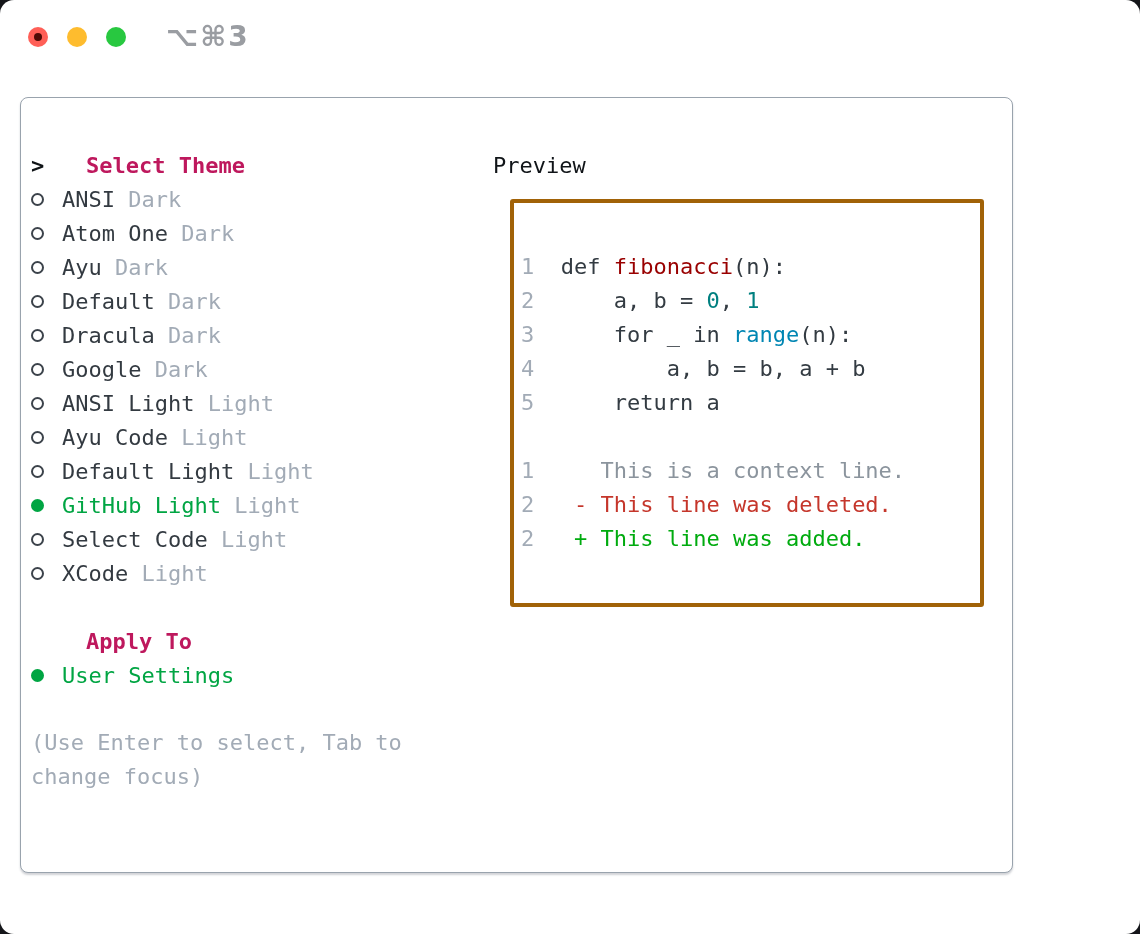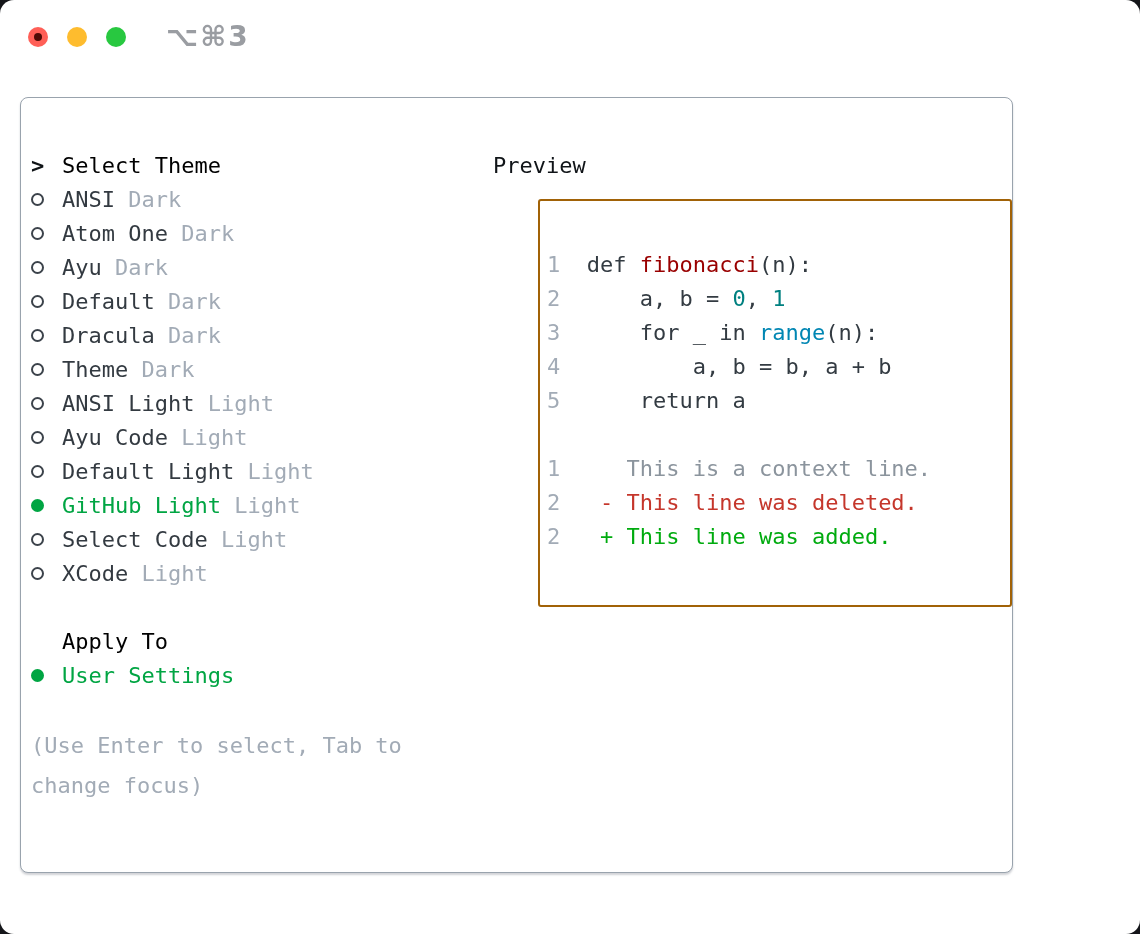--- a/index.html
+++ b/index.html
@@ -41,45 +41,44 @@
     box-shadow:0 2px 2px rgba(70,80,95,.25);
   }
 
   
   .left-col{position:absolute;left:10px;top:50px;width:460px;}
   .row{display:flex;align-items:center;height:34px;font-size:22px;color:var(--text-dark,#333a41);}
   .marker{width:31px;height:34px;display:flex;align-items:center;flex:0 0 31px;}
   .caret{font-weight:bold;color:#0f1316;font-size:22px;}
   .bullet{width:13px;height:13px;border:2px solid #3c434b;border-radius:50%;box-sizing:border-box;}
   .bullet.sel{background:var(--selection-green,#00a543);border-color:var(--selection-green,#00a543);}
-  .section-title{font-weight:normal;color:#000000;}
+  .section-title{font-weight:bold;color:#be185d;margin-left:24px;}
   .label.sel{color:var(--selection-green,#00a543);}
   .variant{color:var(--muted-gray,#a2abb6);margin-left:1ch;}
   .spacer{height:34px;}
   .hint{
     margin-left:0;width:402px;
-    font-size:22px;line-height:40px;
+    font-size:22px;line-height:34px;
     color:var(--muted-gray,#a2abb6);
   }
 
   
   .preview-title{
     position:absolute;left:472px;top:50px;height:34px;
     display:flex;align-items:center;
     font-size:22px;font-weight:normal;color:#101418;
   }
   .preview-box{
     position:absolute;left:489px;top:101px;
     width:474px;height:408px;
-    border:2px solid #a16207;
+    border:4px solid #a16207;
     border-radius:3px;
     box-sizing:border-box;
     padding:51px 0 0 7px;
     overflow:hidden;
-    margin-left:28px;
   }
   .code-line{height:34px;white-space:pre;font-size:22px;color:var(--text-dark,#333a41);}
   .lineno{display:inline-block;width:3ch;color:var(--muted-gray,#a2abb6);}
   .code-gap{height:34px;}
   .tok-plain,.tok-keyword{color:#333b42;}
   .tok-function{color:var(--function-red,#990000);}
   .tok-number{color:var(--number-teal,#008080);}
   .tok-builtin{color:var(--builtin-blue,#0086b3);}
   .diff-context{color:#8b949d;}
   .diff-deleted{color:var(--deleted-red,#c5362b);}
@@ -142,21 +141,21 @@
             <span class="marker">
               <span class="bullet"></span>
             </span>
             <span class="label">Dracula</span>
             <span class="variant">Dark</span>
           </div>
           <div class="row">
             <span class="marker">
               <span class="bullet"></span>
             </span>
-            <span class="label">Theme</span>
+            <span class="label">Google</span>
             <span class="variant">Dark</span>
           </div>
           <div class="row">
             <span class="marker">
               <span class="bullet"></span>
             </span>
             <span class="label">ANSI Light</span>
             <span class="variant">Light</span>
           </div>
           <div class="row">

